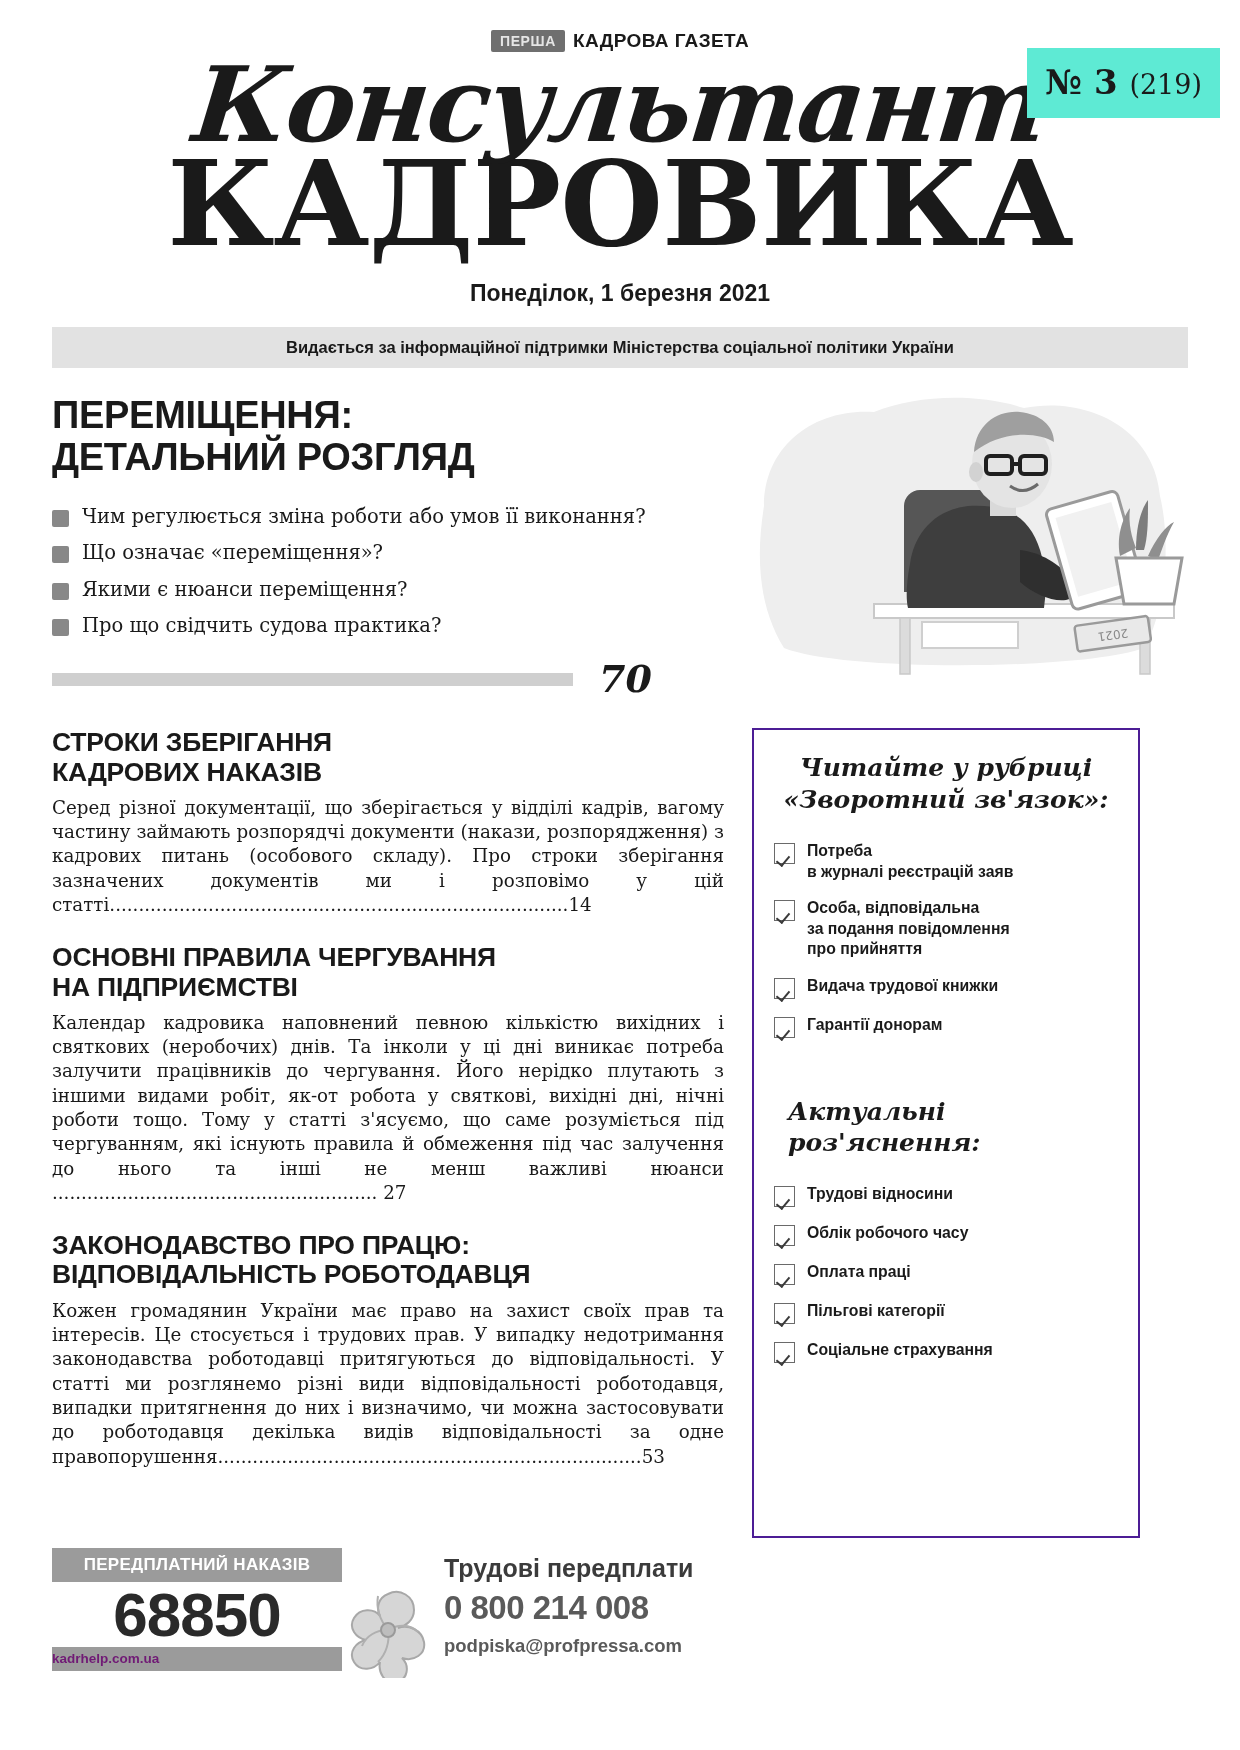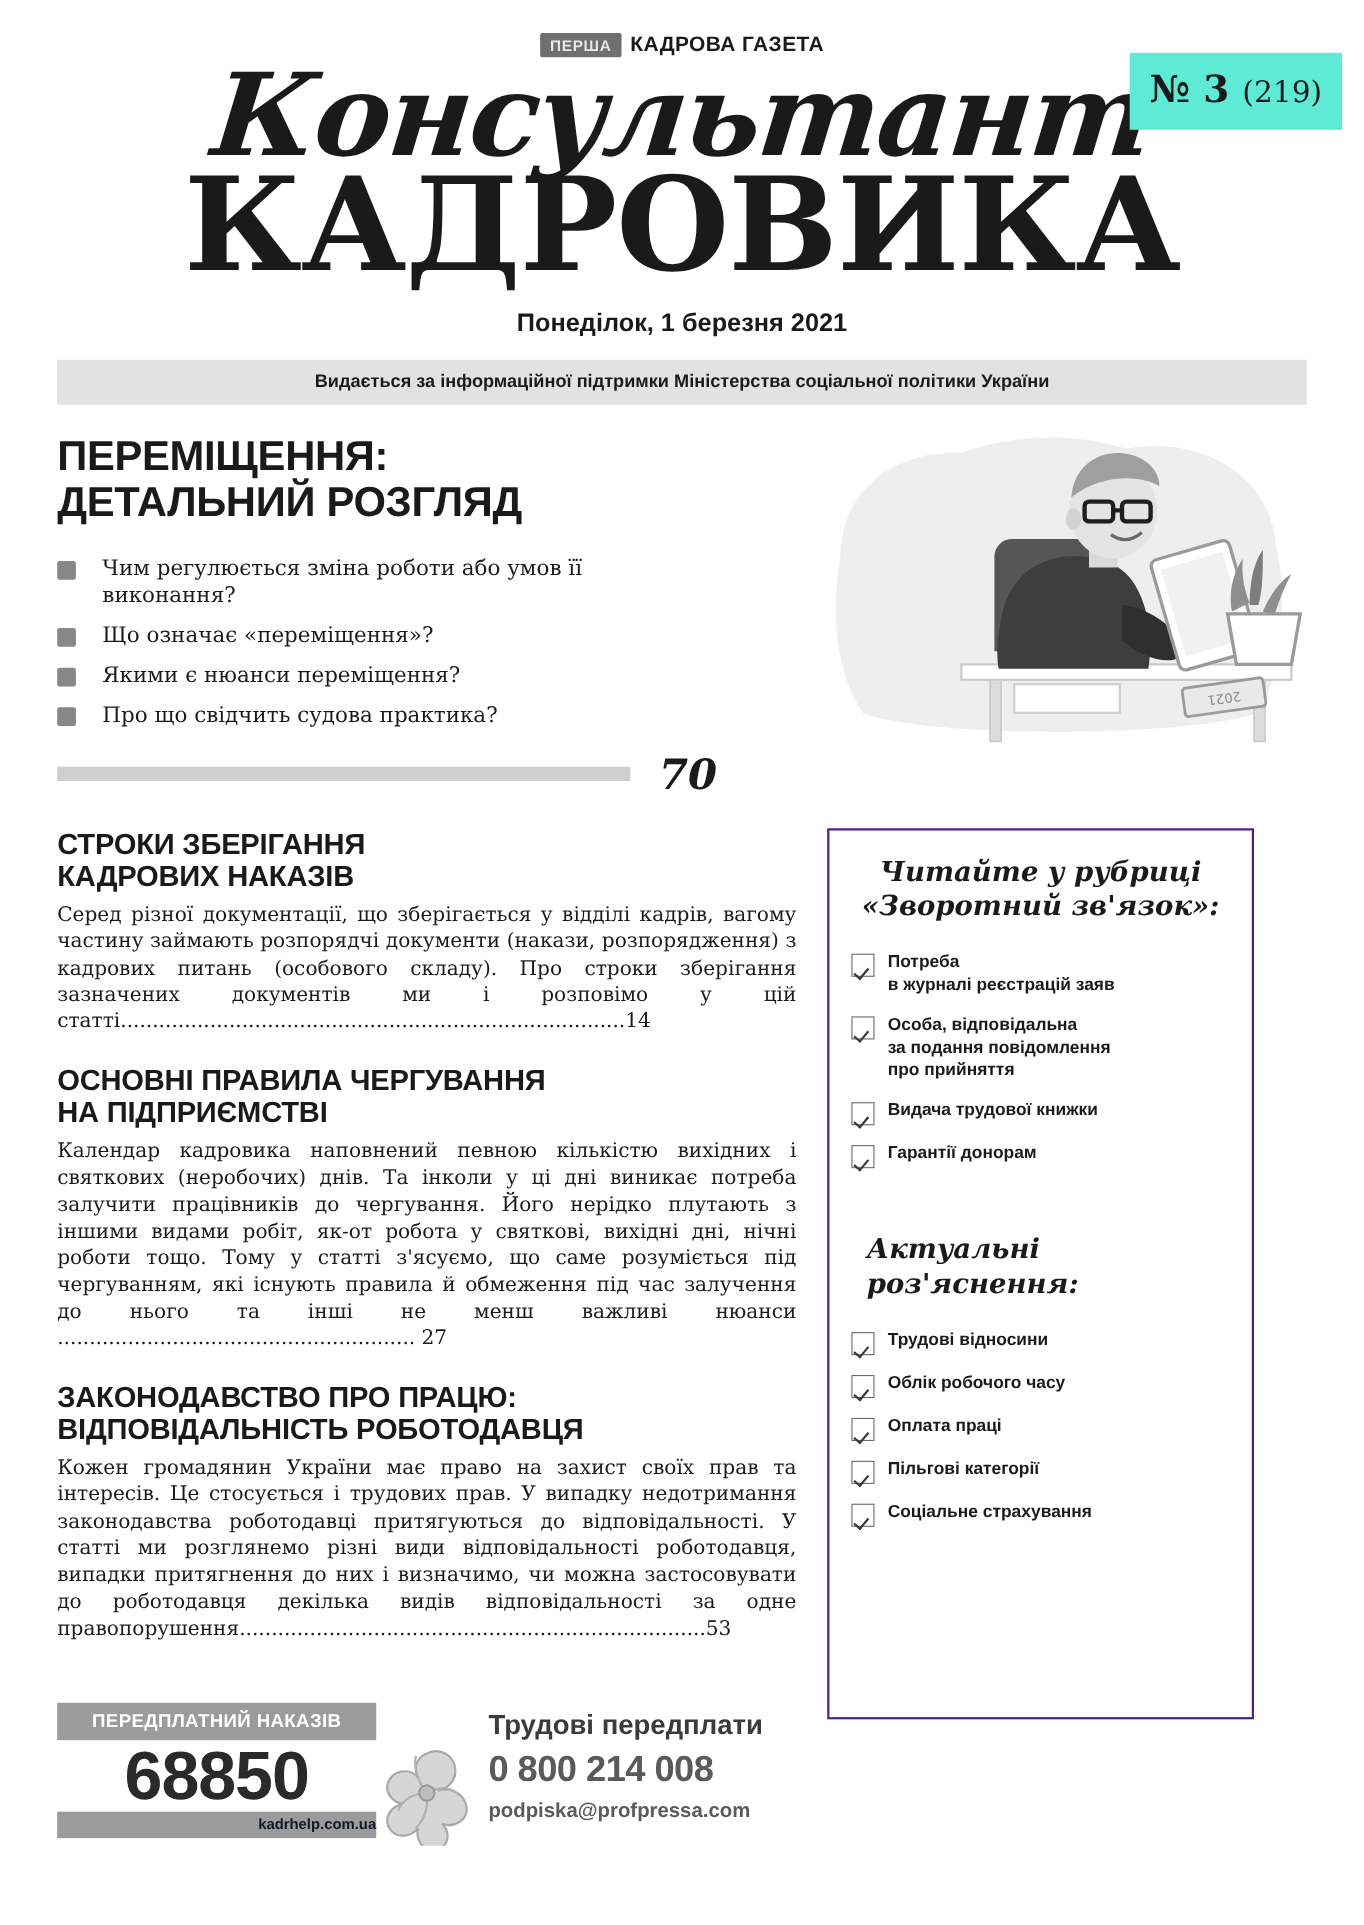--- a/index.html
+++ b/index.html
@@ -95,21 +95,21 @@
     font-size: 38px;
     line-height: 1.12;
     letter-spacing: -0.3px;
     text-transform: uppercase;
     width: 560px;
   }
   .lead-list { margin-top: 26px; width: 600px; }
   .lead-item {
     display: flex;
     align-items: flex-start;
-    gap: 24px;
+    gap: 13px;
     margin-bottom: 12px;
   }
   .lead-item .sq {
     width: 17px; height: 17px;
     background: #888;
     flex: 0 0 auto;
     margin-top: 5px;
     border-radius: 2px;
   }
   .lead-item .txt {
@@ -242,24 +242,24 @@
     font-family: "Liberation Sans", sans-serif;
     font-weight: bold;
     font-size: 62px;
     text-align: center;
     line-height: 1.05;
     color: #2a2a2a;
     letter-spacing: -1px;
   }
   .index-site {
     background: #9b9b9b;
-    color: #0f172a;
+    color: #701a75;
     font-size: 13.5px;
     font-weight: bold;
-    text-align: right;
+    text-align: left;
     padding: 4px 0 5px 0;
   }
   .flower {
     position: absolute;
     left: 290px; top: 34px;
     width: 96px; height: 96px;
   }
   .contact {
     position: absolute;
     left: 392px; top: 6px;

